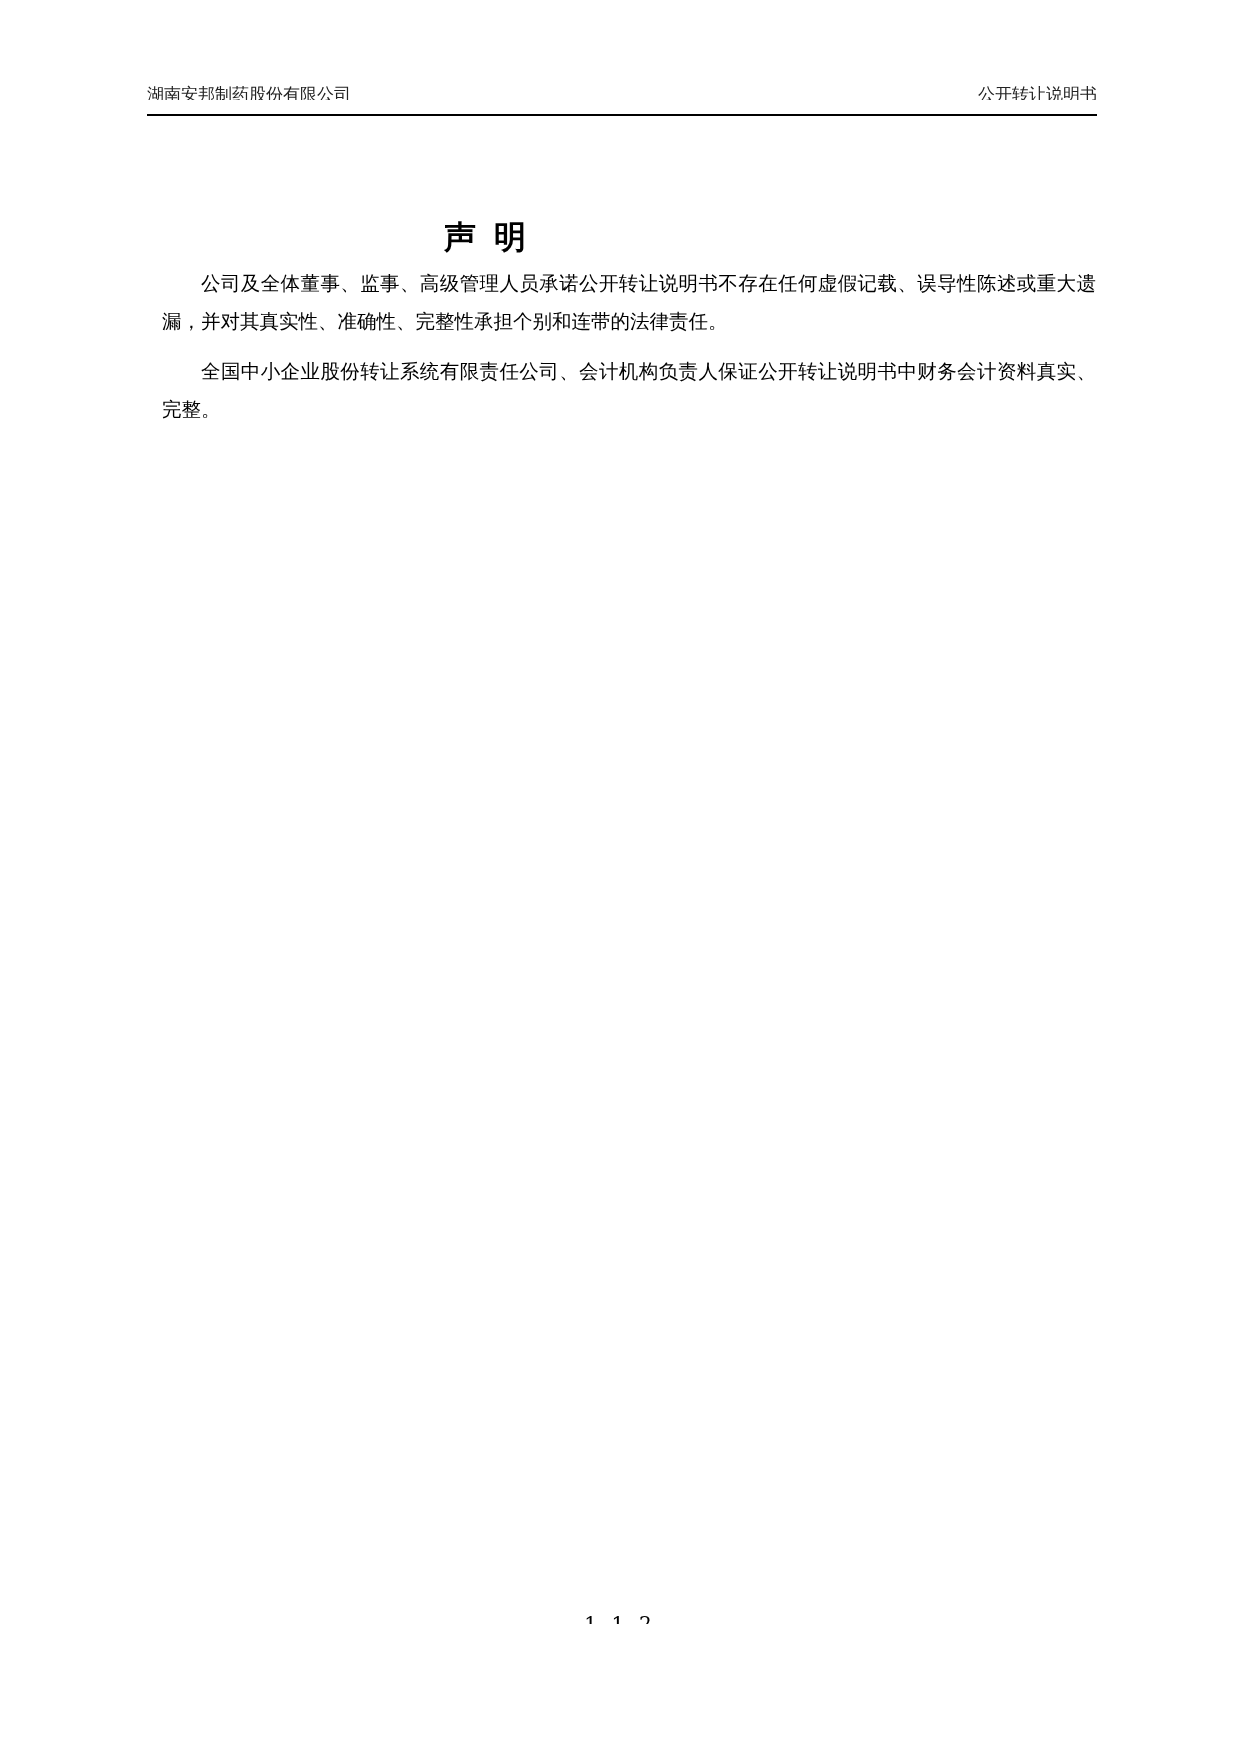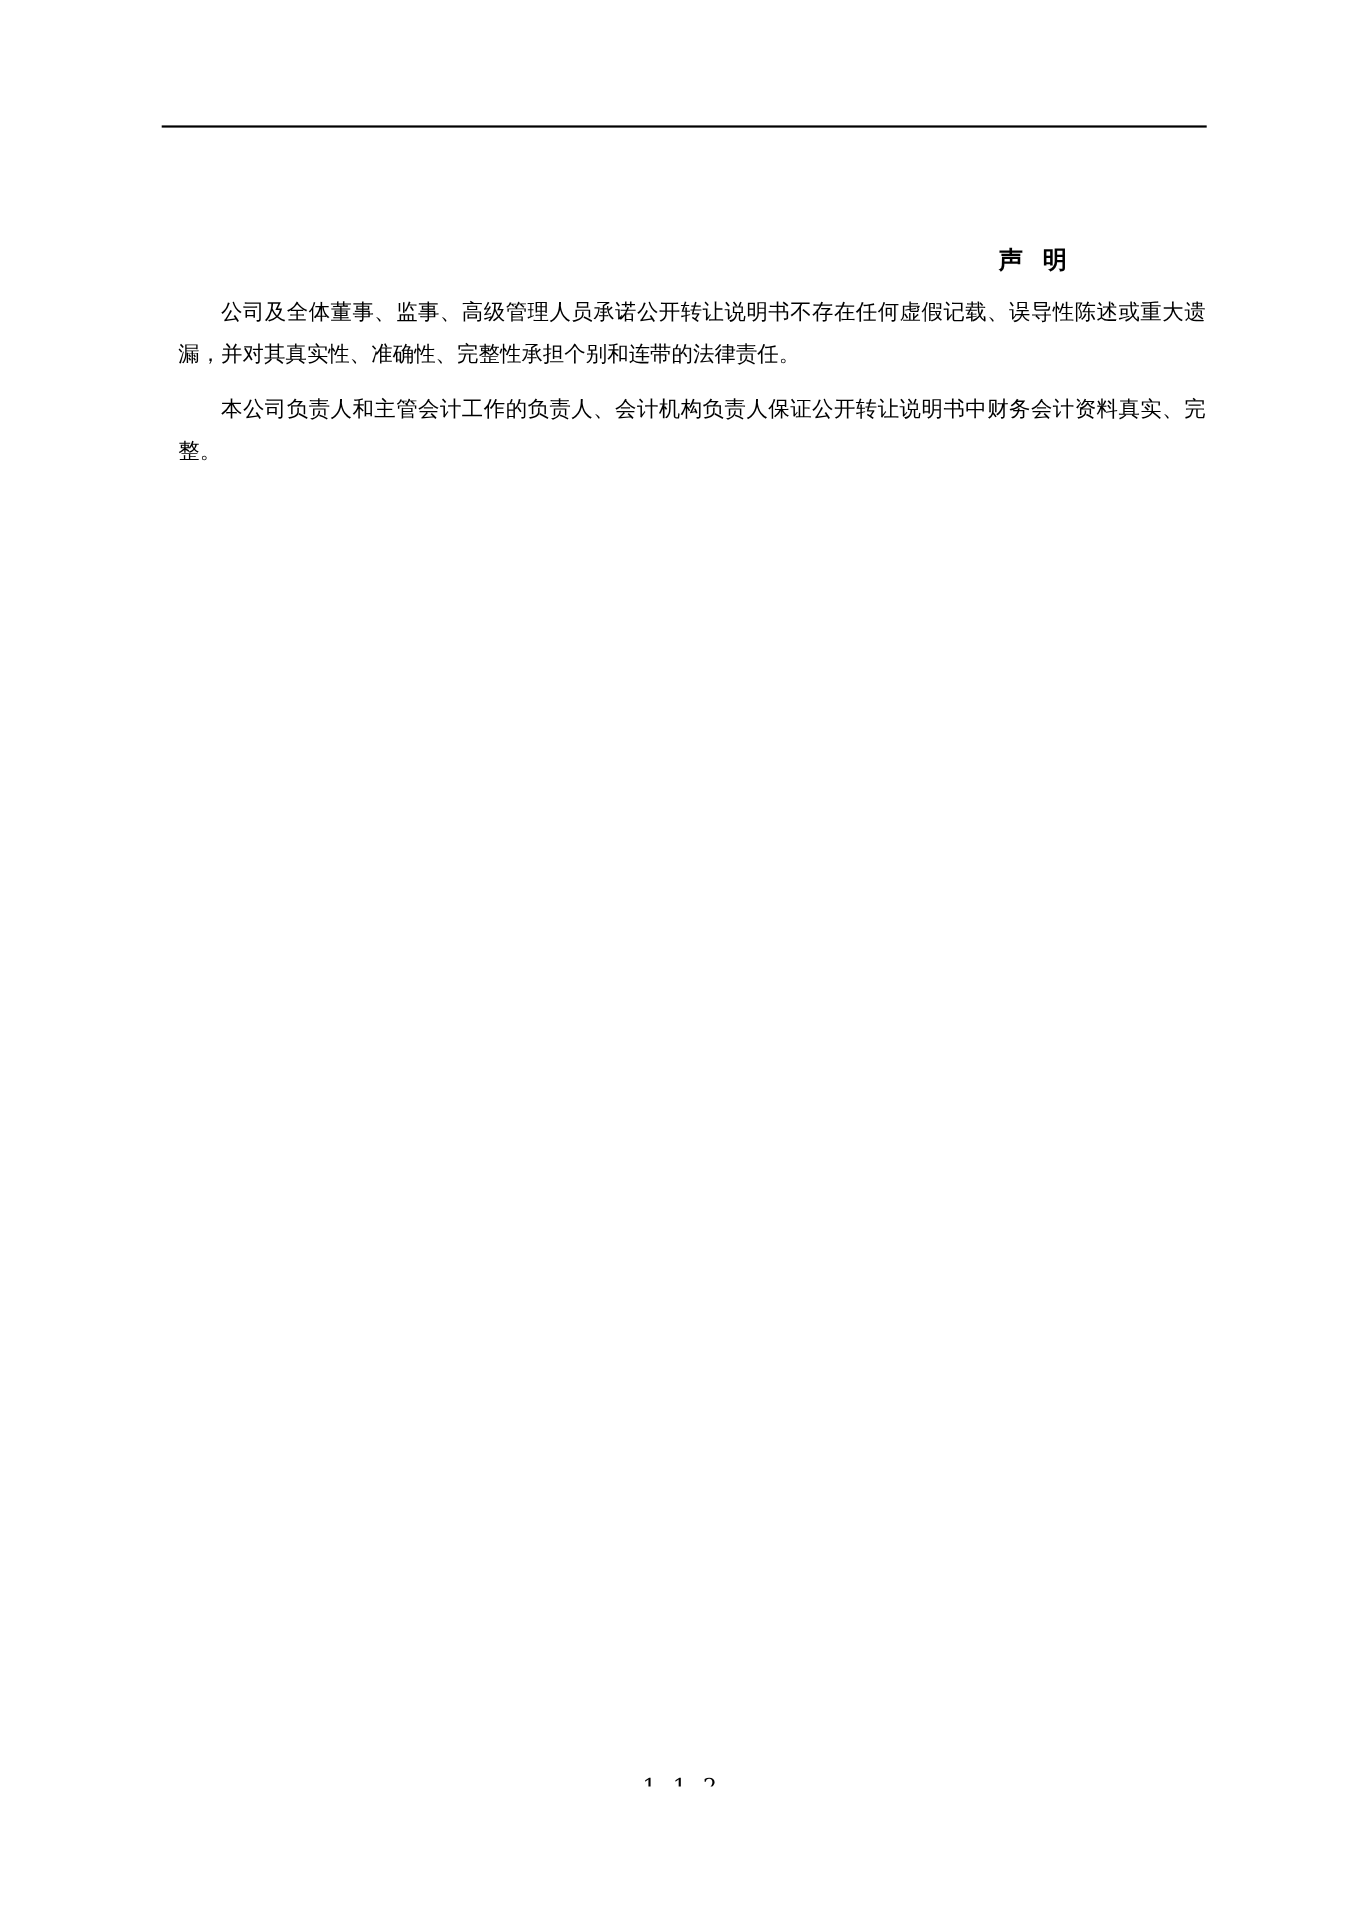--- a/index.html
+++ b/index.html
@@ -5,36 +5,44 @@
     html, body { margin: 0; padding: 0; background: #ffffff; }
     body { width: 1240px; height: 1754px; position: relative; overflow: hidden;
            font-family: "DejaVu Serif", "Liberation Serif", serif; color: #000; }
     .page { position: absolute; left: 0; top: 0; width: 1240px; height: 1754px; background: #fff; }
     .header { position: absolute; left: 147px; top: 84px; width: 950px; height: 30px; }
     .header-clip { position: absolute; top: 0; height: 16px; overflow: hidden; }
     .header-clip span { display: block; font-size: 17px; line-height: 17px; margin-top: 2px; color: #222; }
     .header-left { left: 0; }
     .header-right { right: 0; }
     .header-rule { position: absolute; left: 147px; top: 114px; width: 950px; height: 2px; background: #000; }
-    .title { position: absolute; left: 0; width: 988px; top: 222px; text-align: right;
-             font-size: 22px; font-weight: bold; letter-spacing: 18px; line-height: 30px; }
+    .title { position: absolute; left: 0; width: 988px; top: 222px; text-align: center;
+             font-size: 32px; font-weight: bold; letter-spacing: 18px; line-height: 30px; }
     .body-text { position: absolute; left: 150px; width: 946px; top: 265px; }
     .para { font-size: 19.5px; line-height: 38px; text-indent: 2em; margin: 0 0 12px 12px; text-align: justify; }
     .footer { position: absolute; left: 0; width: 1240px; top: 1612px; height: 12px; overflow: hidden; text-align: center; }
     .footer span { display: inline-block; font-size: 20px; line-height: 20px; margin-top: 2px; letter-spacing: 4px; }
   </style>
 </head>
 <body>
 
 <div class="page">
+  <div class="header">
+    <div class="header-clip header-left">
+      <span>湖南安邦制药股份有限公司</span>
+    </div>
+    <div class="header-clip header-right">
+      <span>公开转让说明书</span>
+    </div>
+  </div>
   <div class="header-rule"></div>
 
   <div class="title">声明</div>
 
   <div class="body-text">
     <p class="para">公司及全体董事、监事、高级管理人员承诺公开转让说明书不存在任何虚假记载、误导性陈述或重大遗漏，并对其真实性、准确性、完整性承担个别和连带的法律责任。</p>
-    <p class="para">本公司负责人和主管会计工作的负责人、会计机构负责人保证公开转让说明书中财务会计资料真实、完整。</p>
+    <p class="para">全国中小企业股份转让系统有限责任公司、会计机构负责人保证公开转让说明书中财务会计资料真实、完整。</p>
   </div>
 
   <div class="footer">
     <span>1-1-2</span>
   </div>
 </div>
 
 </body></html>

